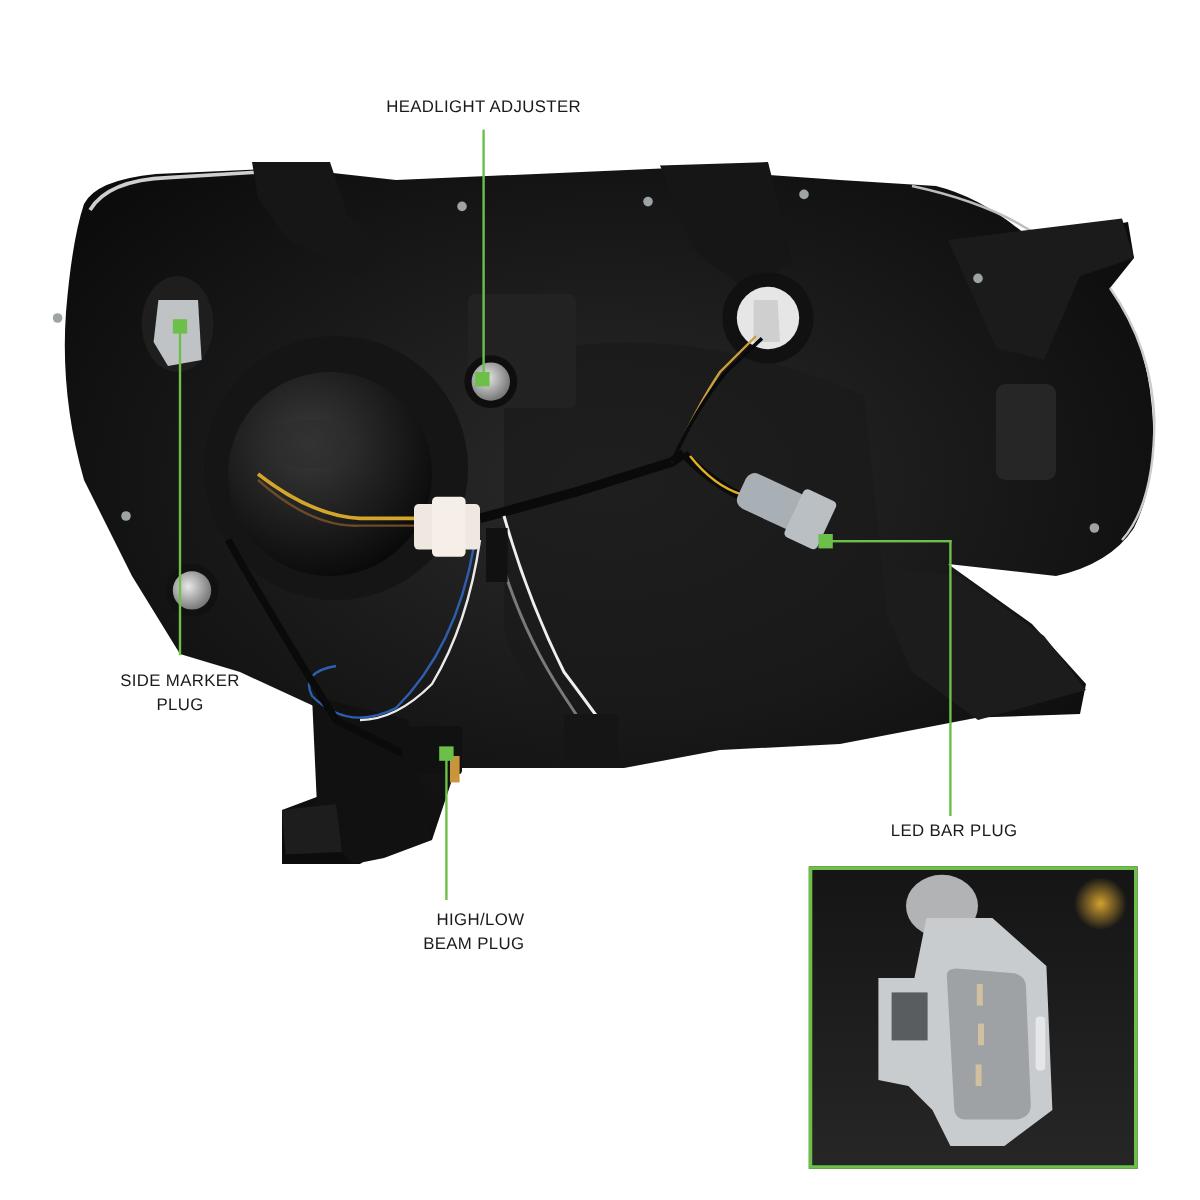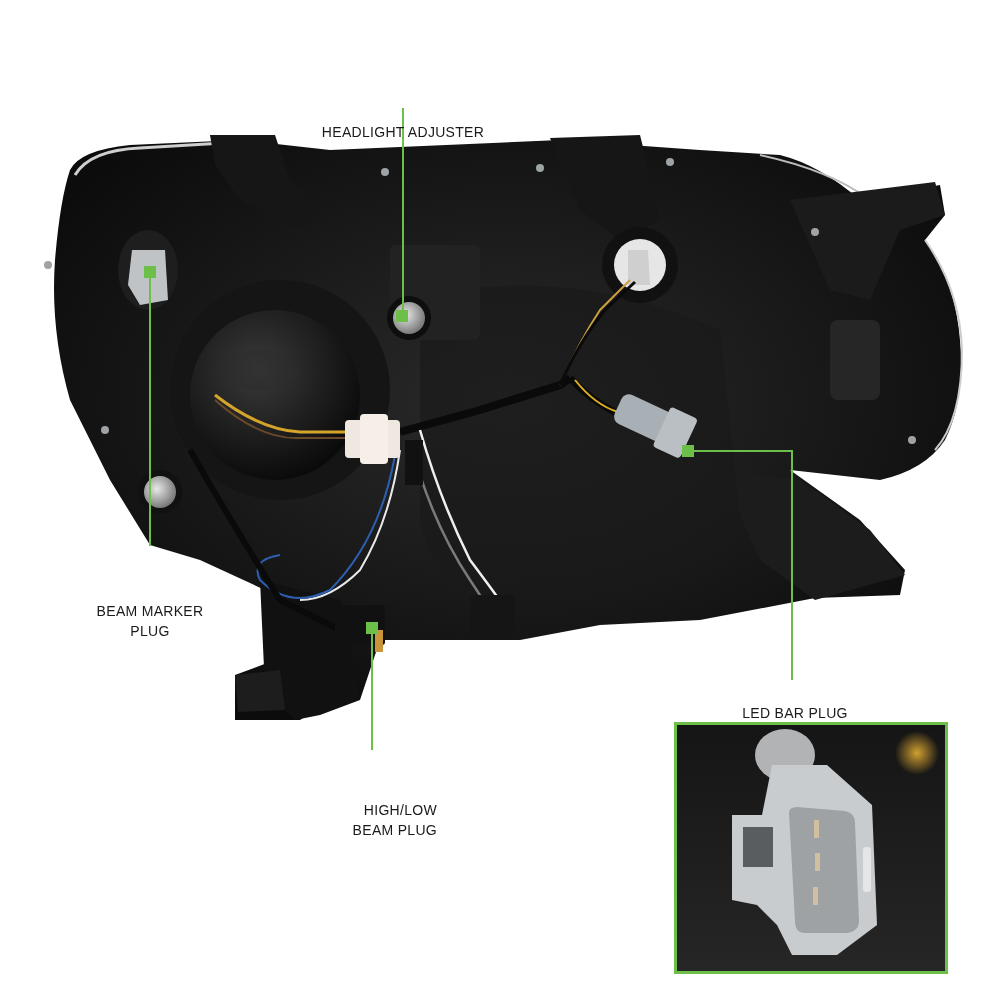--- a/index.html
+++ b/index.html
@@ -1,17 +1,17 @@
 <!DOCTYPE html>
 <html><head>
 <meta charset="utf-8">
 <style>
   html, body { margin:0; padding:0; background:#ffffff; }
   body { width:1000px; height:1000px; position:relative; overflow:hidden; font-family:"Liberation Sans", sans-serif; }
-  .label { position:absolute; color:#1a1a1a; font-size:14px; letter-spacing:0.3px; text-align:center; line-height:20px; white-space:pre-line;margin-top:44px; }
+  .label { position:absolute; color:#1a1a1a; font-size:14px; letter-spacing:0.3px; text-align:center; line-height:20px; white-space:pre-line; }
   .marker { position:absolute; width:12px; height:12px; background:#6cc04a; }
   .vline { position:absolute; width:2px; background:#6cc04a; }
   .hline { position:absolute; height:2px; background:#6cc04a; }
   svg.lamp { position:absolute; left:0; top:0; }
   .inset { position:absolute; left:674px; top:722px; width:268px; height:246px; border:3px solid #6cc04a; overflow:hidden; background:#141414; }
 </style>
 </head>
 <body>
 
 <svg class="lamp" width="1000" height="1000" viewBox="0 0 1000 1000">
@@ -112,25 +112,25 @@
 <div class="vline" style="left:149px; top:276px; height:270px;"></div>
 
 <div class="marker" style="left:366px; top:622px;"></div>
 <div class="vline" style="left:371px; top:632px; height:118px;"></div>
 
 <div class="marker" style="left:682px; top:445px;"></div>
 <div class="hline" style="left:692px; top:450px; width:101px;"></div>
 <div class="vline" style="left:791px; top:450px; height:230px;"></div>
 
 <div class="label" style="left:303px; top:78px; width:200px;">HEADLIGHT ADJUSTER</div>
-<div class="label" style="left:80px; top:557px; width:140px;">BEAM MARKER
+<div class="label" style="left:80px; top:557px; width:140px;">SIDE MARKER
 PLUG</div>
 <div class="label" style="left:305px; top:756px; width:132px;text-align:right;">HIGH/LOW
 BEAM PLUG</div>
-<div class="label" style="left:720px; top:659px; width:150px;">LED BAR PLUG</div>
+<div class="label" style="left:720px; top:682px; width:150px;">LED BAR PLUG</div>
 
 <div class="inset">
   <svg width="268" height="246" viewBox="0 0 268 246">
     <defs>
       <radialGradient id="bokeh" cx="0.5" cy="0.5" r="0.5">
         <stop offset="0" stop-color="#d2a030"></stop>
         <stop offset="1" stop-color="#d2a030" stop-opacity="0"></stop>
       </radialGradient>
       <linearGradient id="insetBg" x1="0" y1="0" x2="0" y2="1">
         <stop offset="0" stop-color="#151515"></stop>

